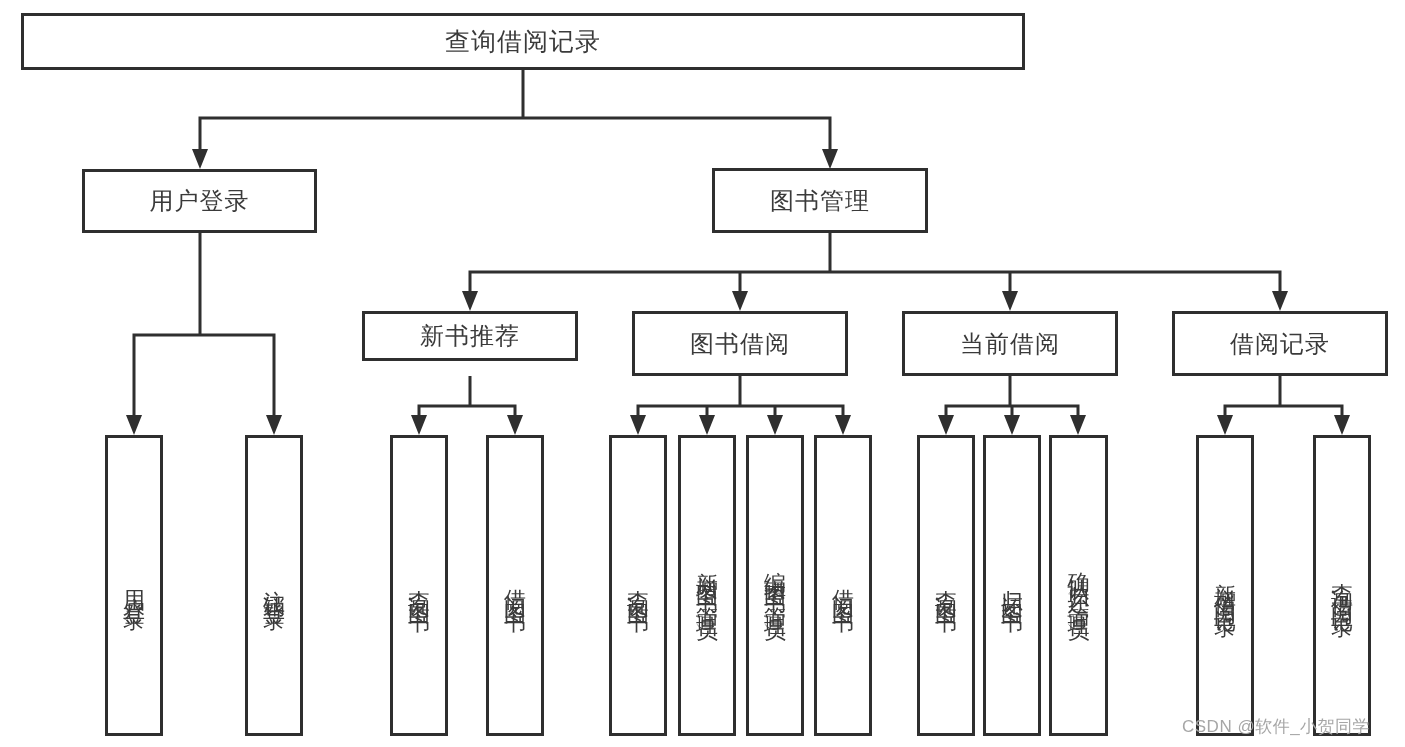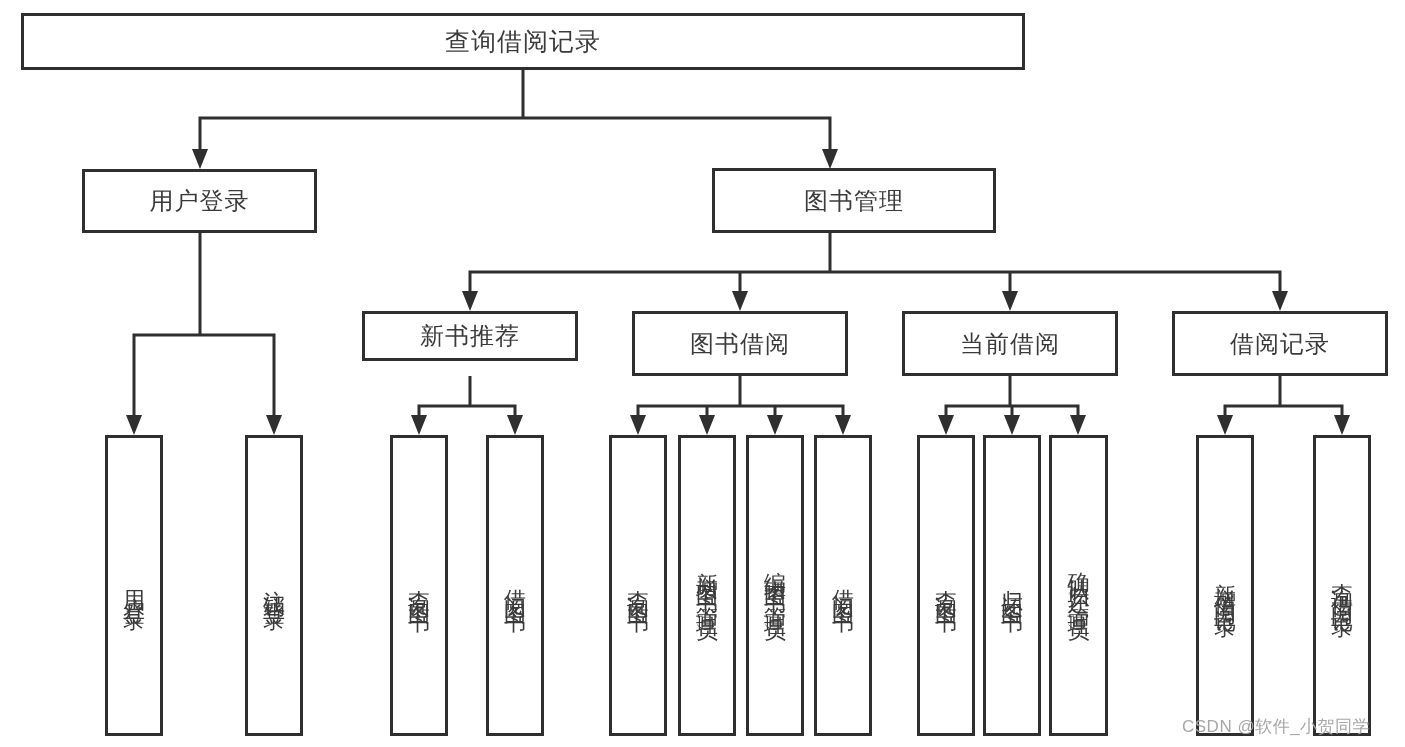--- a/index.html
+++ b/index.html
@@ -91,21 +91,21 @@
       <path d="M1004,415 L1020,415 L1012,435 Z"></path>
       <path d="M1070,415 L1086,415 L1078,435 Z"></path>
       <path d="M1217,415 L1233,415 L1225,435 Z"></path>
       <path d="M1334,415 L1350,415 L1342,435 Z"></path>
     </g>
   </svg>
 
   <div class="node root" style="left:21px;top:13px;width:1004px;height:57px;">查询借阅记录</div>
 
   <div class="node" style="left:82px;top:169px;width:235px;height:64px;">用户登录</div>
-  <div class="node" style="left:712px;top:168px;width:284px;height:65px;">图书管理</div>
+  <div class="node" style="left:712px;top:168px;width:216px;height:65px;">图书管理</div>
 
   <div class="node" style="left:362px;top:311px;width:216px;height:50px;">新书推荐</div>
   <div class="node" style="left:632px;top:311px;width:216px;height:65px;text-align:center;">图书借阅</div>
   <div class="node" style="left:902px;top:311px;width:216px;height:65px;">当前借阅</div>
   <div class="node" style="left:1172px;top:311px;width:216px;height:65px;">借阅记录</div>
 
   <div class="node leaf" style="left:105px;top:435px;width:58px;height:301px;">
     <span class="vtext">用户登录</span>
   </div>
   <div class="node leaf" style="left:245px;top:435px;width:58px;height:301px;">

